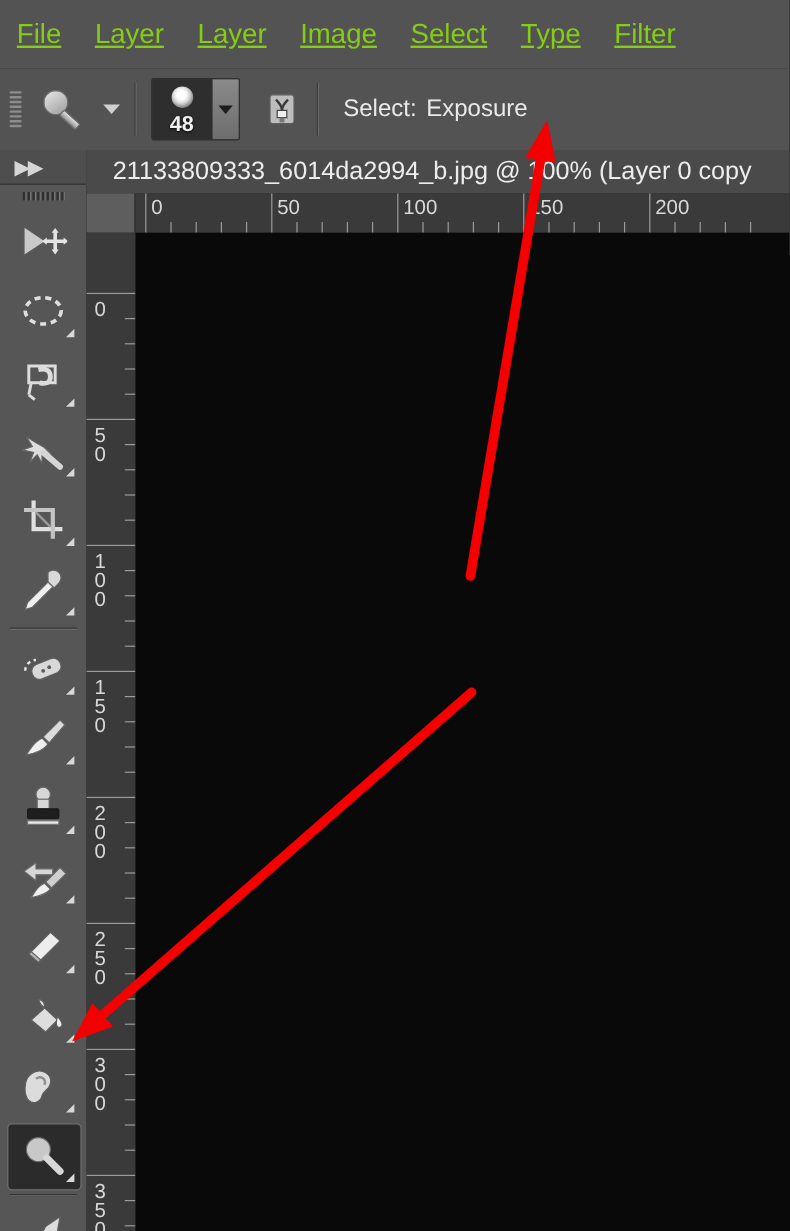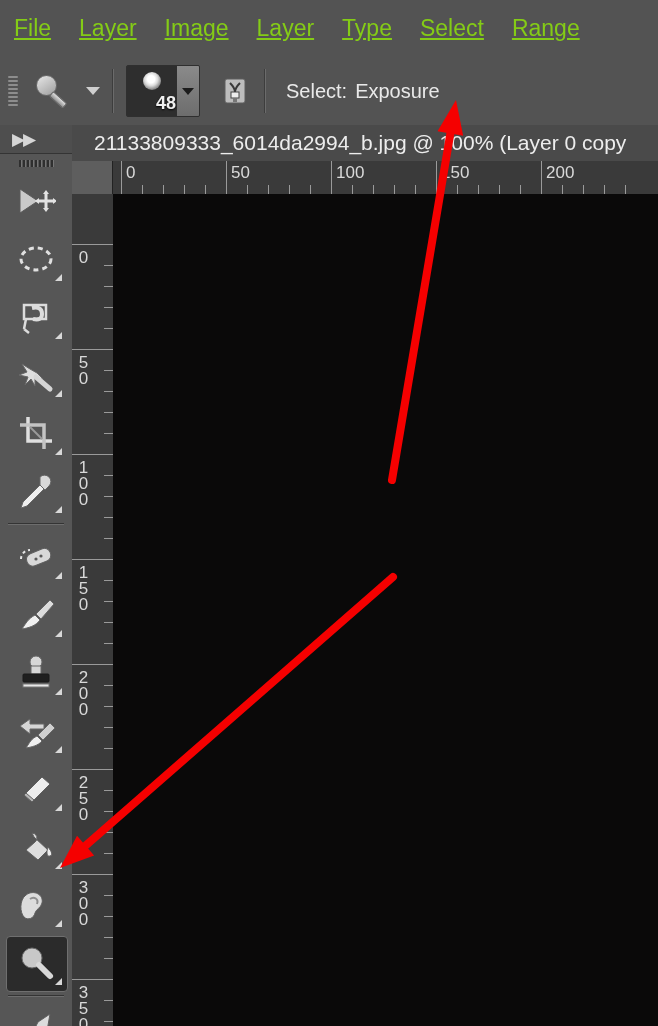--- a/index.html
+++ b/index.html
@@ -66,21 +66,21 @@
     border-top:8px solid #cfcfcf;margin-left:10px;
   }
   .vsep{width:1px;height:44px;background:#3d3d3d;margin:0 12px;border-right:1px solid #6b6b6b;}
 
   .brush-box{
     width:72px;height:50px;display:flex;align-items:stretch;
     border:1px solid #2f2f2f;background:#3a3a3a;border-radius:2px;overflow:hidden;
   }
   .brush-swatch{
     flex:1;background:#2e2e2e;position:relative;
-    display:flex;align-items:flex-end;justify-content:flex-end;
+    display:flex;align-items:flex-end;justify-content:center;
   }
   .brush-swatch .blob{
     position:absolute;left:50%;top:6px;transform:translateX(-50%);
     width:18px;height:18px;border-radius:50%;
     background:radial-gradient(circle at 45% 40%,#ffffff 25%,#dcdcdc 45%,#6e6e6e 78%,#2e2e2e 100%);
   }
   .brush-size{
     color:#f0f0f0;font-size:18px;font-weight:bold;position:relative;z-index:2;
     padding-bottom:2px;text-shadow:0 1px 2px #000;
   }
@@ -181,25 +181,25 @@
   .anno{position:absolute;left:0;top:0;width:658px;height:1026px;pointer-events:none;z-index:50;}
 </style>
 </head>
 <body>
 
 <div class="app">
 
   <div class="menubar">
     <div class="menu-item">File</div>
     <div class="menu-item">Layer</div>
+    <div class="menu-item">Layer</div>
     <div class="menu-item">Image</div>
-    <div class="menu-item">Layer</div>
+    <div class="menu-item">Select</div>
     <div class="menu-item">Type</div>
-    <div class="menu-item">Select</div>
-    <div class="menu-item">Range</div>
+    <div class="menu-item">Filter</div>
   </div>
 
   <div class="optionsbar">
     <div class="grip">
       <i></i>
         <i></i>
         <i></i>
         <i></i>
         <i></i>
         <i></i>

